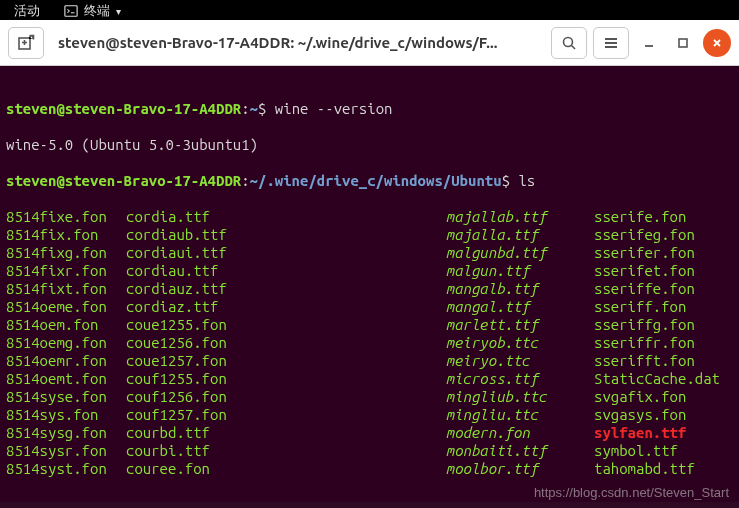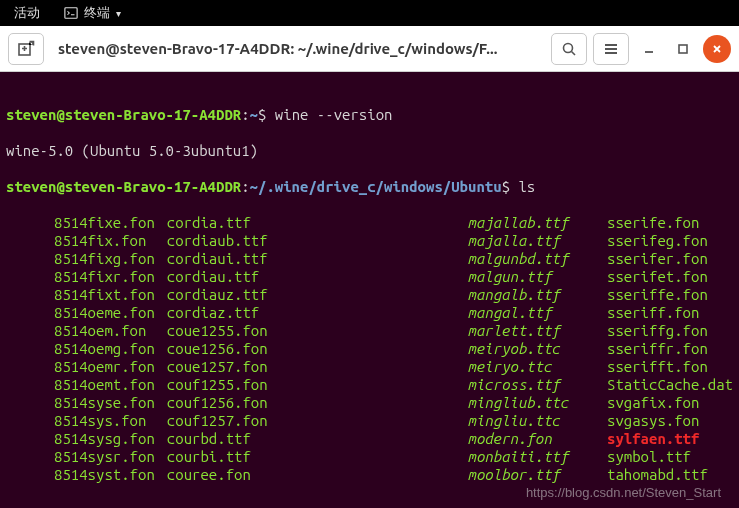--- a/index.html
+++ b/index.html
@@ -8,23 +8,23 @@
     height: 508px;
     font-family: "Ubuntu", "DejaVu Sans", sans-serif;
     background: #300A24;
     overflow: hidden;
     position: relative;
     font-size: 14px;
   }
   .topbar {
     background: #000;
     color: #ddd;
-    height: 26px;
+    height: 20px;
     display: flex;
-    align-items: center;
+    align-items: flex-end;
     padding: 0 14px;
     gap: 24px;
     font-size: 13px;
   }
   .topbar .item { display: flex; align-items: center; gap: 6px; cursor: pointer; }
   .topbar svg { fill: #ddd; }
   .titlebar {
     background: #fff;
     height: 46px;
     display: flex;
@@ -69,31 +69,31 @@
     background: #2C001E;
     color: #d7d7d7;
     height: calc(508px - 26px - 46px);
     overflow: hidden;
     white-space: pre;
   }
   .p-user { color: #8AE234; font-weight: bold; }
   .p-path { color: #729FCF; font-weight: bold; }
   .p-cmd  { color: #d7d7d7; }
   .p-out  { color: #d7d7d7; }
-  .files { display: flex; margin-left: 48px; }
+  .files { display: flex; }
   .col { display: flex; flex-direction: column; }
   .col0 { width: 120px; }
   .col1 { width: 320px; justify-content: flex-end; }
   .col2 { width: 148px; font-style: italic; }
   .col3 { width: auto; }
   .f-green { color: #8AE234; }
   .f-red   { color: #EF2929; font-weight: bold; }
   .watermark {
     position: absolute;
-    right: 18px; bottom: 8px;
+    right: 10px; bottom: 8px;
     color: rgba(210,210,210,0.55);
     font-size: 13px;
     font-family: sans-serif;
     pointer-events: none;
   }
 </style>
 </head>
 <body>
 
 <div class="topbar">

